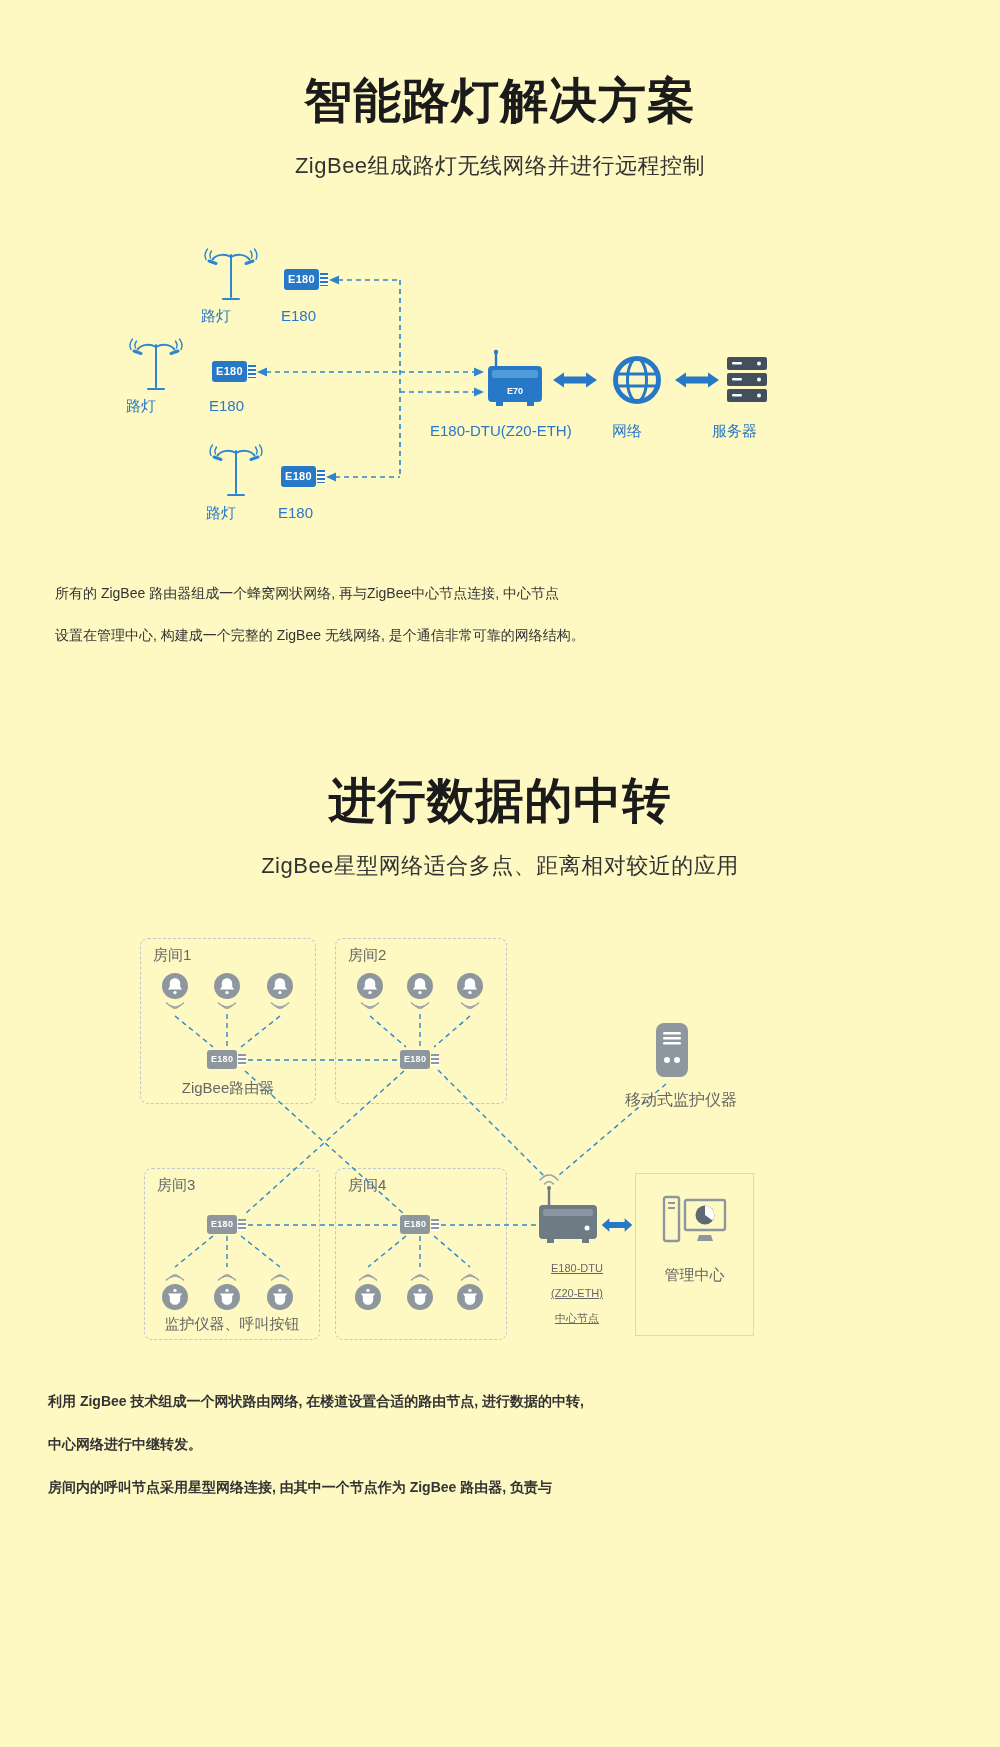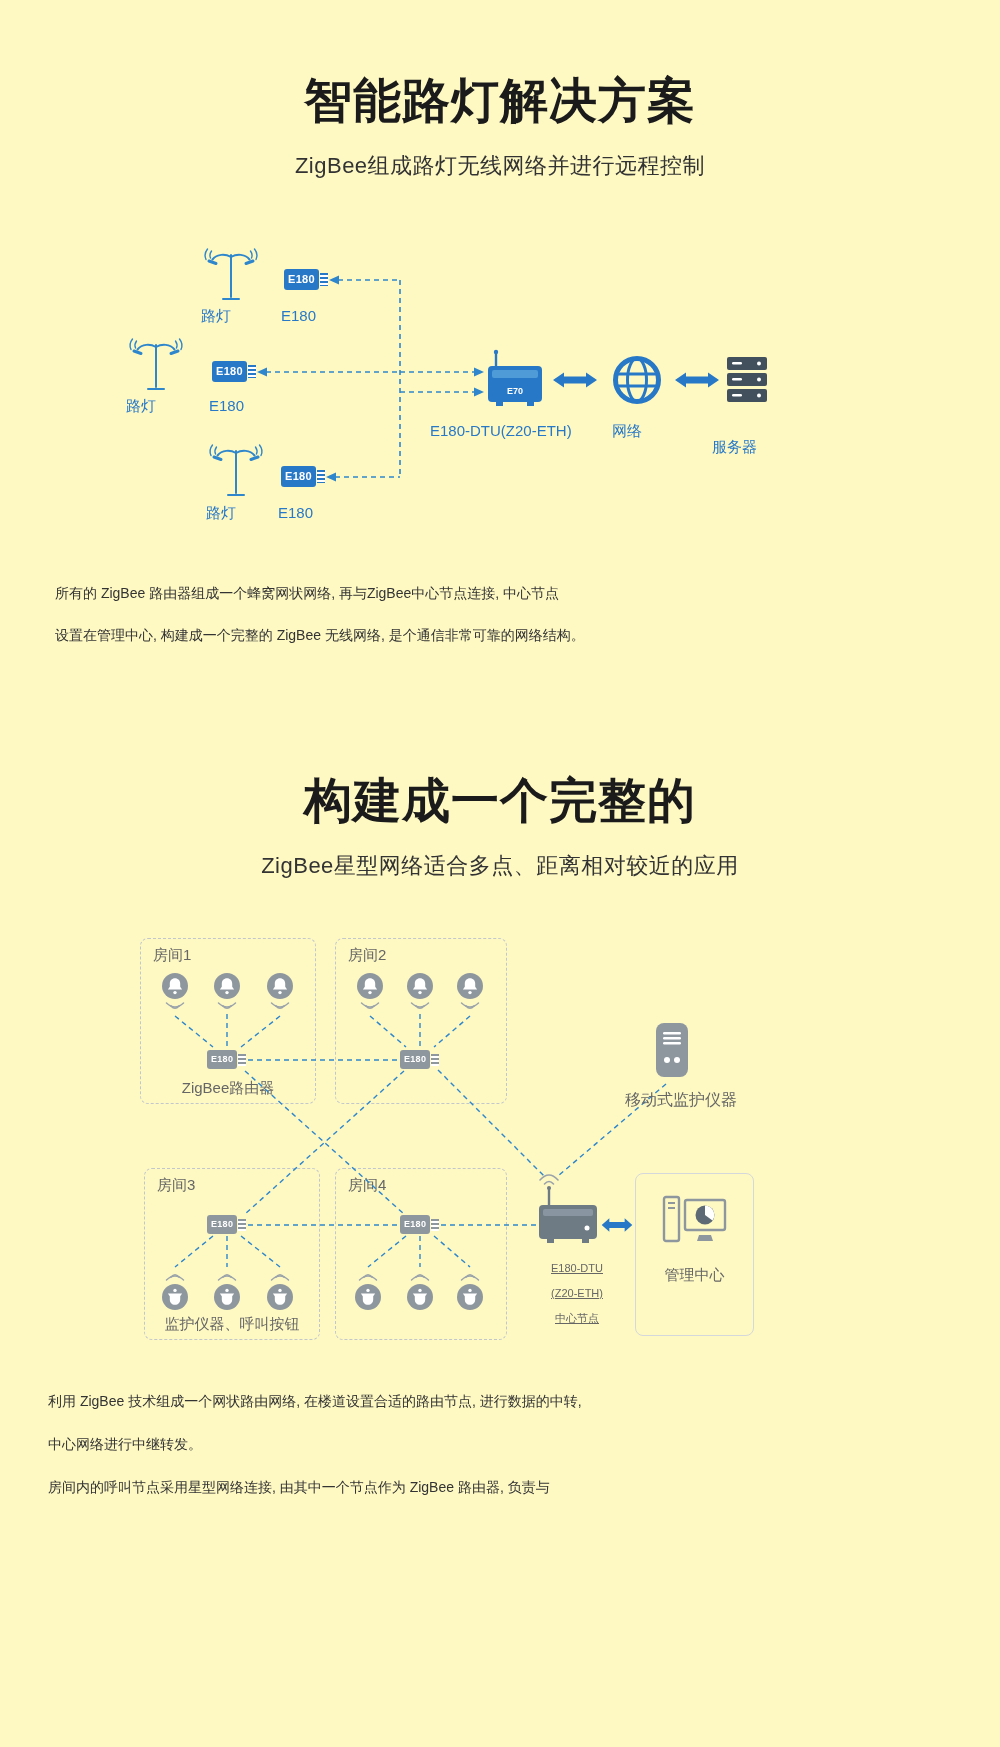--- a/index.html
+++ b/index.html
@@ -29,25 +29,25 @@
   .module.gray .pins { width:8px; height:12px; background:repeating-linear-gradient(180deg,#8e979e 0 2px,#ffffff 2px 4px); }
 
   .room { position:absolute; border:1px dashed #c2c7cc; border-radius:8px; background:transparent; }
   .room-label { position:absolute; left:12px; top:7px; font-size:15px; color:#666; }
   .room-caption { position:absolute; left:0; right:0; bottom:5px; text-align:center; font-size:15px; color:#666; }
 
   .bell-flip { transform:scaleY(-1); }
 
   .para { margin-left:55px; }
   .p1 { margin-top:30px; }
-  .p2 { margin-top:32px; margin-left:48px; }
+  .p2 { margin-top:32px; margin-left:48px;font-weight:bold; }
   .para-line { font-size:14px; color:#333; line-height:42px; white-space:nowrap; }
   .p2 .para-line { line-height:43px; }
 
-  .mgmt-box { position:absolute; border:1px solid #d5d8da; border-radius:8px; display:flex; flex-direction:column; align-items:center; padding-top:20px; }
+  .mgmt-box { position:absolute; border:1px solid #d5d8da; border-radius:0; display:flex; flex-direction:column; align-items:center; padding-top:20px; }
   .mgmt-box .mgmt-label { margin-top:16px; font-size:15px; color:#666; }
 
   .dtu-label-block { position:absolute; text-align:center; }
   .dtu-label-block div { font-size:11px; color:#666; line-height:25px;text-decoration:underline; }
 </style>
 </head>
 <body>
 
 <div class="page">
 
@@ -188,29 +188,29 @@
         <g fill="#ffffff">
           <rect x="6" y="8" width="10" height="2.6" rx="1.3"></rect>
             <circle cx="33" cy="9.5" r="2"></circle>
           <rect x="6" y="24" width="10" height="2.6" rx="1.3"></rect>
             <circle cx="33" cy="25.5" r="2"></circle>
           <rect x="6" y="40" width="10" height="2.6" rx="1.3"></rect>
             <circle cx="33" cy="41.5" r="2"></circle>
         </g>
       </svg>
     </div>
-    <div class="lbl-blue" style="left:712px;top:216px;width:70px">服务器</div>
+    <div class="lbl-blue" style="left:712px;top:200px;width:70px">服务器</div>
   </div>
 
   <div class="para p1">
     <div class="para-line">所有的 ZigBee 路由器组成一个蜂窝网状网络, 再与ZigBee中心节点连接, 中心节点</div>
     <div class="para-line">设置在管理中心, 构建成一个完整的 ZigBee 无线网络, 是个通信非常可靠的网络结构。</div>
   </div>
 
-  <div class="sec-title t2">构建成一个完整的</div>
+  <div class="sec-title t2">进行数据的中转</div>
   <div class="sec-sub">ZigBee星型网络适合多点、距离相对较近的应用</div>
 
   <div class="diagram d2">
 
     <div class="room" style="left:140px;top:20px;width:176px;height:166px">
       <div class="room-label">房间1</div>
       <div class="room-caption">ZigBee路由器</div>
     </div>
     <div class="room" style="left:335px;top:20px;width:172px;height:166px">
       <div class="room-label">房间2</div>

